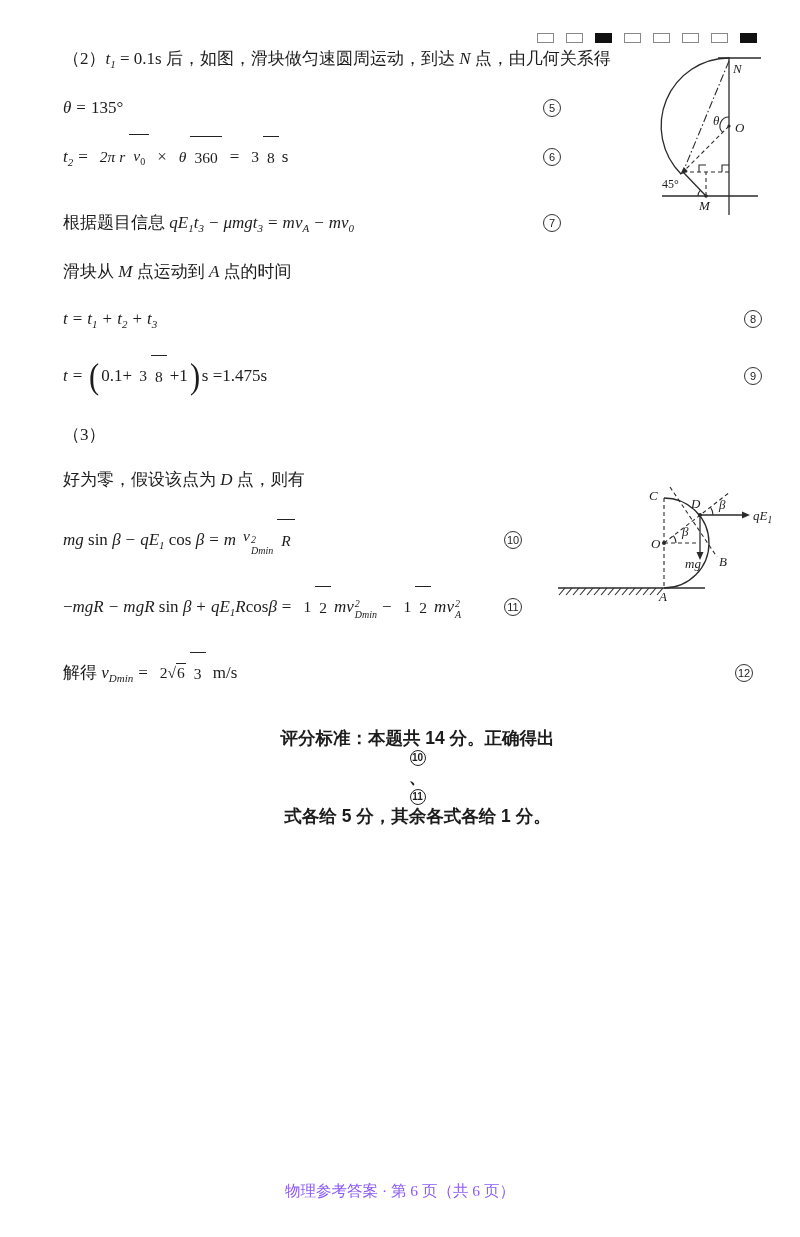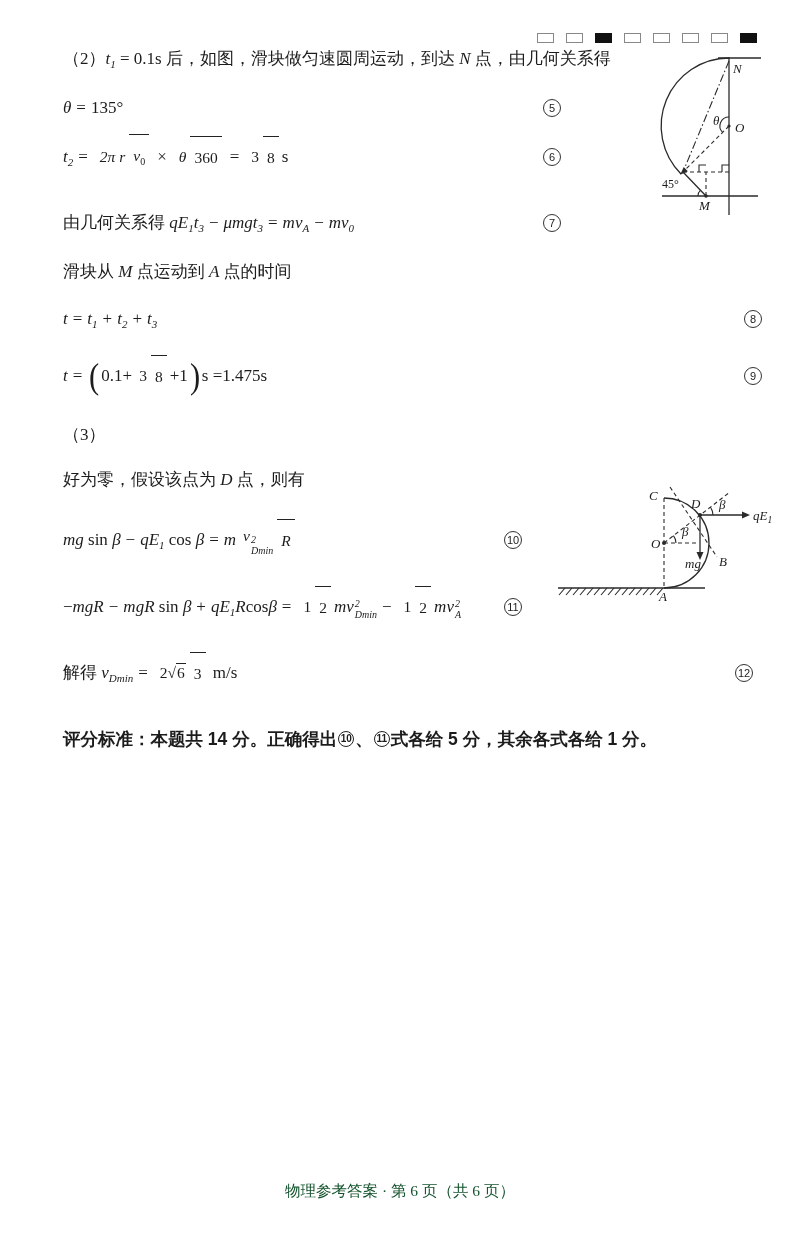--- a/index.html
+++ b/index.html
@@ -21,22 +21,22 @@
       line-height:1.15;transform:translateY(2px);margin-left:1px;font-style:italic;}
   .bigp{font-size:36px;font-weight:400;line-height:.8;transform:scaleX(.85);margin:0 1px;}
   .sqrt-arg{border-top:1.1px solid #222;padding:0 1px;}
   .circ{position:absolute;top:50%;transform:translateY(-50%);width:18px;height:18px;
         box-sizing:border-box;border:1.3px solid #333;border-radius:50%;
         display:flex;align-items:center;justify-content:center;}
   .circ span{font-size:11px;font-family:"Liberation Sans","DejaVu Sans",sans-serif;line-height:1;}
   .circ-inline{width:16px;height:16px;box-sizing:border-box;border:1.2px solid #222;border-radius:50%;
         display:inline-flex;align-items:center;justify-content:center;margin:0 1px;flex:0 0 16px;}
   .circ-inline span{font-size:10px;font-family:"Liberation Sans","DejaVu Sans",sans-serif;line-height:1;}
-  .score-row{font-family:"Liberation Sans","DejaVu Sans",sans-serif;font-weight:700;font-size:17.5px;}
-  .footer{position:absolute;left:0;right:0;top:1181px;text-align:center;font-size:15.5px;color:#14532d;}
+  .score-row{font-family:"Liberation Sans","DejaVu Sans",sans-serif;font-weight:700;font-size:17.5px;flex-direction:column;}
+  .footer{position:absolute;left:0;right:0;top:1181px;text-align:center;font-size:15.5px;color:#8b5cf6;}
   .marks{position:absolute;left:537px;top:33px;display:flex;gap:12px;}
   .sq{width:17px;height:10px;box-sizing:border-box;border:1px solid #888;background:#fff;}
   .sq.filled{background:#111;border-color:#111;}
   .dsvg{position:absolute;}
   .svg-line{stroke:#2a2a2a;stroke-width:1.3;fill:none;}
   .svg-thin{stroke:#2a2a2a;stroke-width:1.1;fill:none;}
   .svg-dash{stroke:#2a2a2a;stroke-width:1.1;fill:none;stroke-dasharray:4 3;}
   .svg-dashdot{stroke:#2a2a2a;stroke-width:1.1;fill:none;stroke-dasharray:8 2.5 1.5 2.5;}
   .svg-fill{fill:#2a2a2a;stroke:none;}
   .svg-t{font-family:"Liberation Serif","DejaVu Serif",serif;font-size:13px;font-style:italic;fill:#1c1c1c;}
@@ -76,21 +76,21 @@
     <span class="frac"><span class="fnum m">2π r</span><span class="fden"><i class="m">v</i><sub>0</sub></span></span>
     <span class="op">×</span>
     <span class="frac"><span class="fnum"><i class="m">θ</i></span><span class="fden">360</span></span>
     <span class="op">=</span>
     <span class="frac"><span class="fnum">3</span><span class="fden">8</span></span>
     <span class="rm">s</span>
     <span class="circ" style="left:480px;"><span>6</span></span>
   </div>
 
   <div class="row" style="top:212px;height:22px;">
-    <span class="cn">由几何关系得 </span><i class="m">qE</i><sub class="s">1</sub><i class="m">t</i><sub class="s">3</sub>
+    <span class="cn">根据题目信息 </span><i class="m">qE</i><sub class="s">1</sub><i class="m">t</i><sub class="s">3</sub>
     <span class="op">−</span>
     <i class="m">μmgt</i><sub class="s">3</sub>
     <span class="op">=</span>
     <i class="m">mv</i><sub class="s">A</sub>
     <span class="op">−</span>
     <i class="m">mv</i><sub class="s">0</sub>
     <span class="circ" style="left:480px;"><span>7</span></span>
   </div>
 
   <div class="row" style="top:261px;height:22px;">

